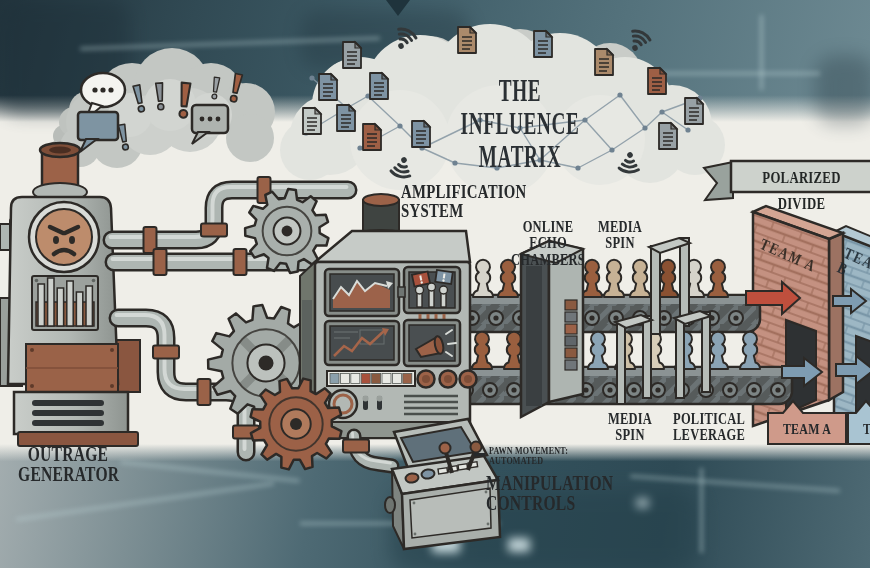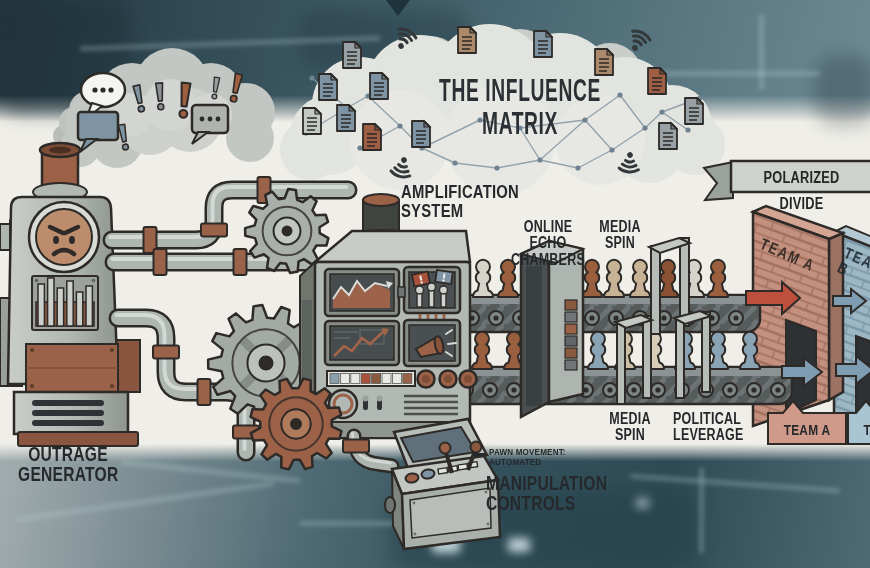--- a/index.html
+++ b/index.html
@@ -1,17 +1,17 @@
 <!DOCTYPE html>
 <html><head>
 <meta charset="utf-8">
 <style>
   html,body{margin:0;padding:0;background:#1b262b;}
   .stage{position:relative;width:870px;height:568px;overflow:hidden;background:#efeee8;
-         font-family:Liberation Sans, sans-serif;}
+         font-family:Liberation Serif, serif;}
   
   .band-top{position:absolute;left:0;top:0;width:870px;height:122px;
     background:linear-gradient(180deg,rgba(239,238,232,0) 78%,#efeee8 100%),
                linear-gradient(105deg,#22343d 0%,#314a54 22%,#3f5d68 45%,#54727c 70%,#6e8a93 100%);}
   .band-bottom{position:absolute;left:0;top:444px;width:870px;height:124px;
     background:linear-gradient(180deg,#efeee8 0%,rgba(239,238,232,0) 14%),
                linear-gradient(100deg,#a3adaf 0%,#7d8f94 16%,#4e6a74 36%,#33515c 56%,#2e4a55 76%,#4e6a74 100%);}
   .trace{position:absolute;background:#bcd3d6;opacity:.5;filter:blur(2.5px);}
   .glow{position:absolute;background:#e4f4f6;opacity:.8;filter:blur(5px);border-radius:3px;}
   .blob{position:absolute;background:#1d2f38;opacity:.42;filter:blur(9px);border-radius:20px;}

